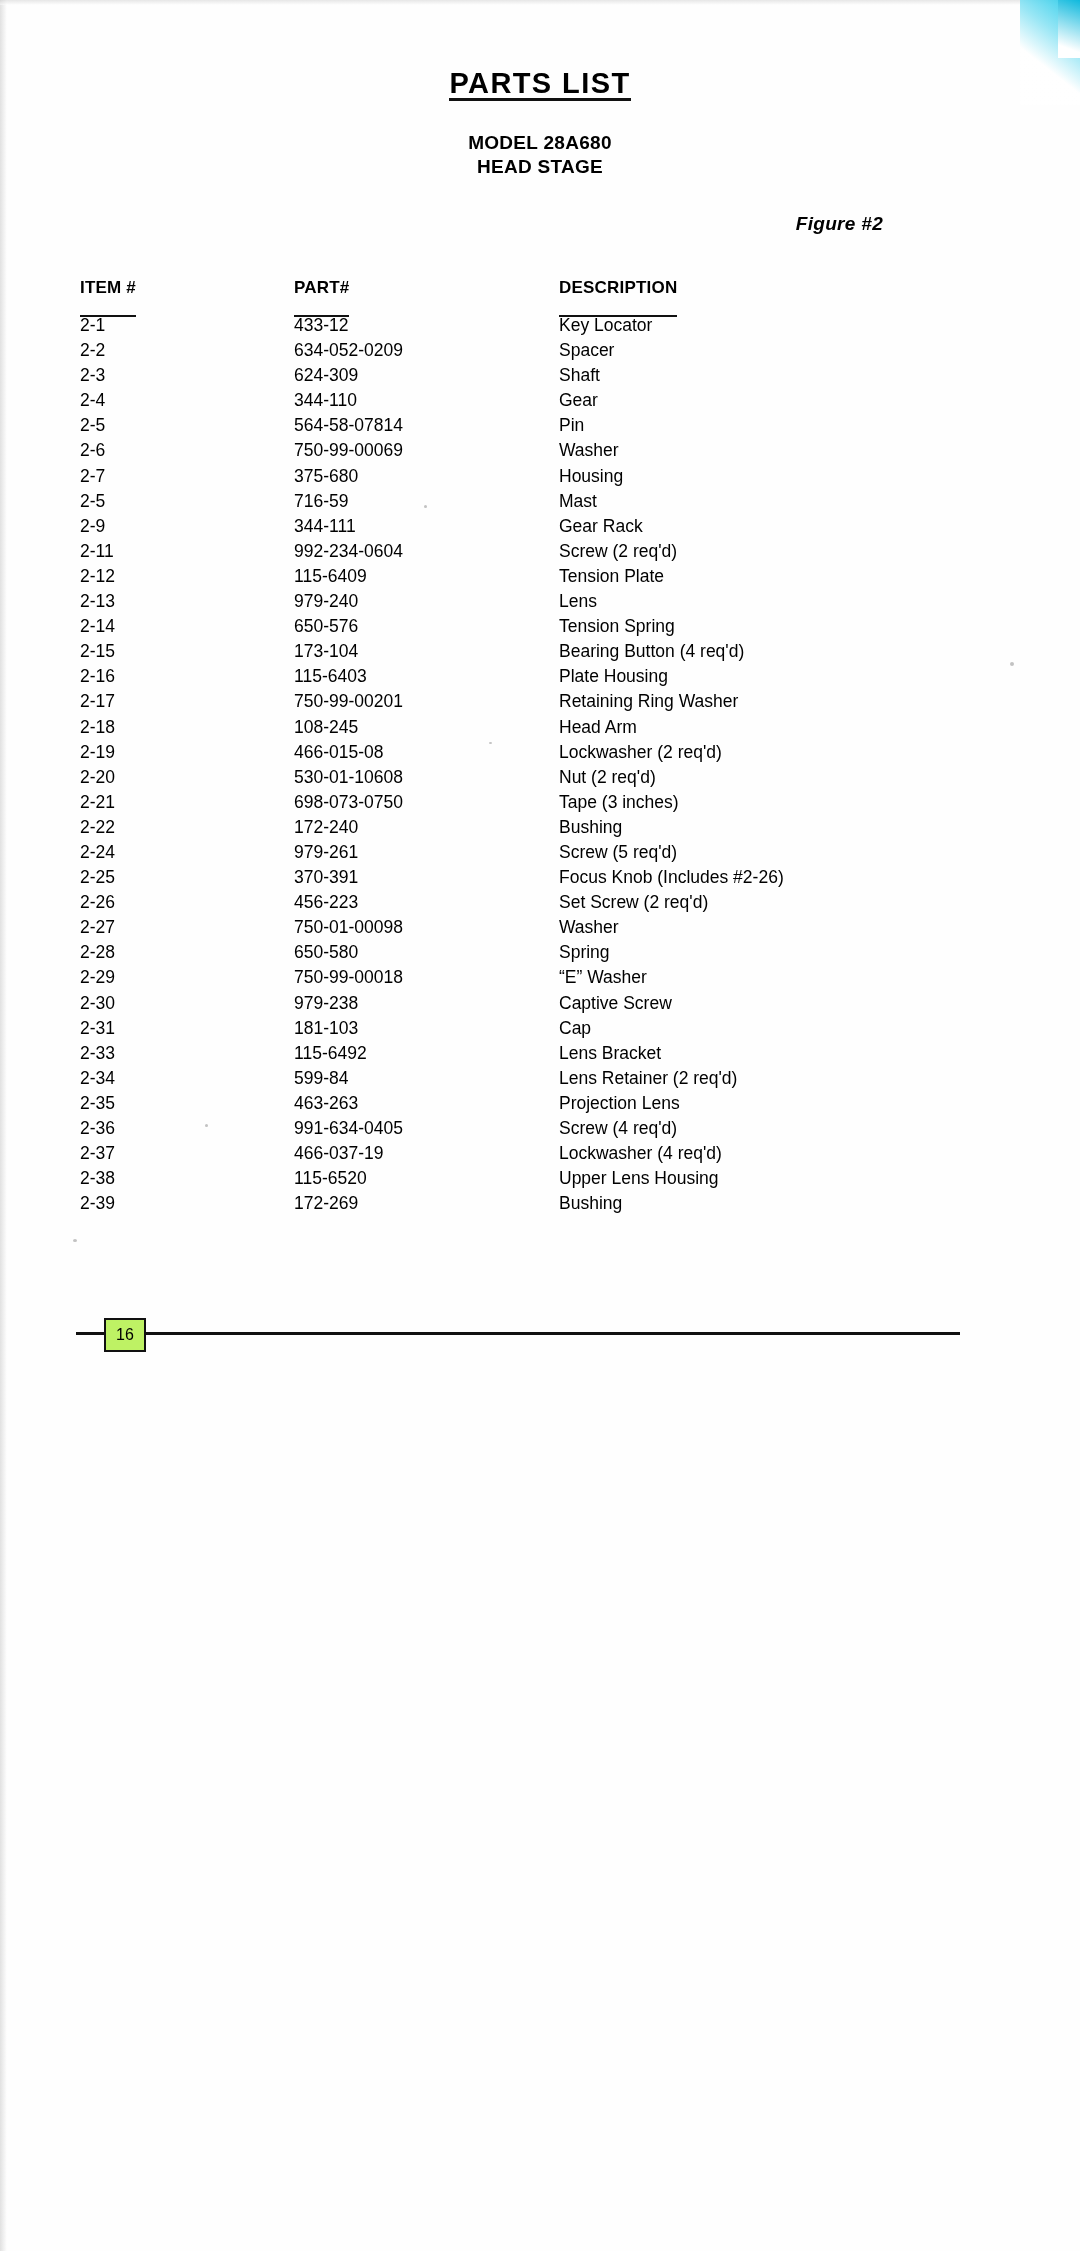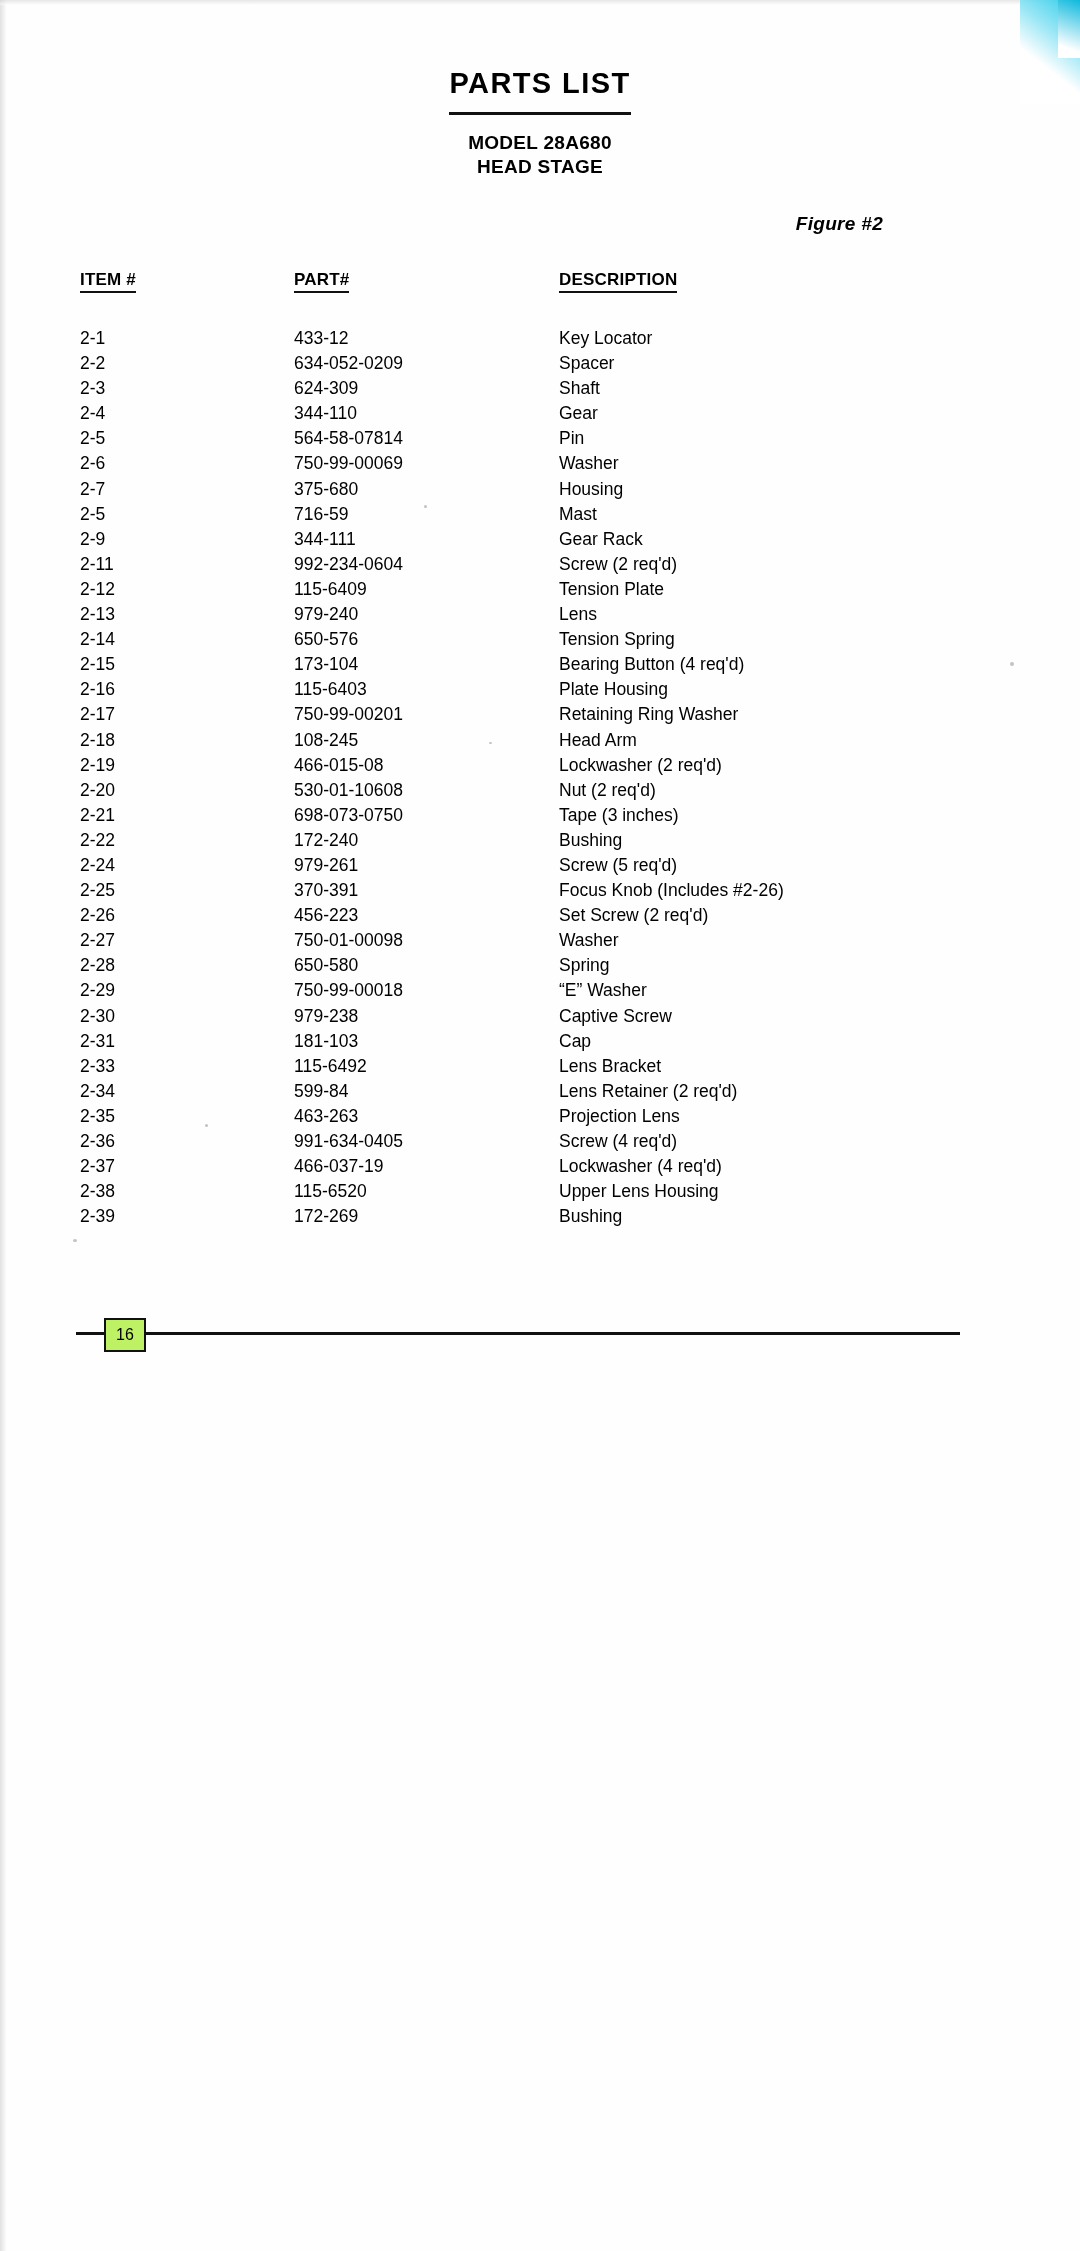--- a/index.html
+++ b/index.html
@@ -60,21 +60,21 @@
     top: 68px;
     width: 1080px;
     text-align: center;
   }
   .doc-title {
     display: inline-block;
     font-size: 29px;
     font-weight: bold;
     letter-spacing: 1.4px;
     border-bottom: 3px solid #111;
-    padding-bottom: 14px;
+    padding-bottom: 0;
     line-height: 1.05;
   }
   .model-block {
     position: absolute;
     left: 0;
     top: 131px;
     width: 1080px;
     text-align: center;
     font-size: 19px;
     font-weight: bold;
@@ -101,32 +101,32 @@
     width: 860px;
   }
   .col-head {
     position: relative;
     height: 30px;
     font-size: 17px;
     font-weight: bold;
   }
   .col-head span {
     position: absolute;
-    top: 4px;
+    top: 12px;
     border-bottom: 2.5px solid #111;
-    padding-bottom: 1px;
+    padding-bottom: 17px;
     letter-spacing: .2px;
   }
   .ch-item { left: 0px; }
   .ch-part { left: 214px; }
   .ch-desc { left: 479px; }
 
   .rows {
     position: relative;
-    margin-top: 30px;
+    margin-top: 17px;
   }
   .row {
     position: relative;
     height: 25.1px;
     font-size: 17.5px;
     line-height: 25.1px;
     white-space: nowrap;
   }
   .cell {
     position: absolute;

